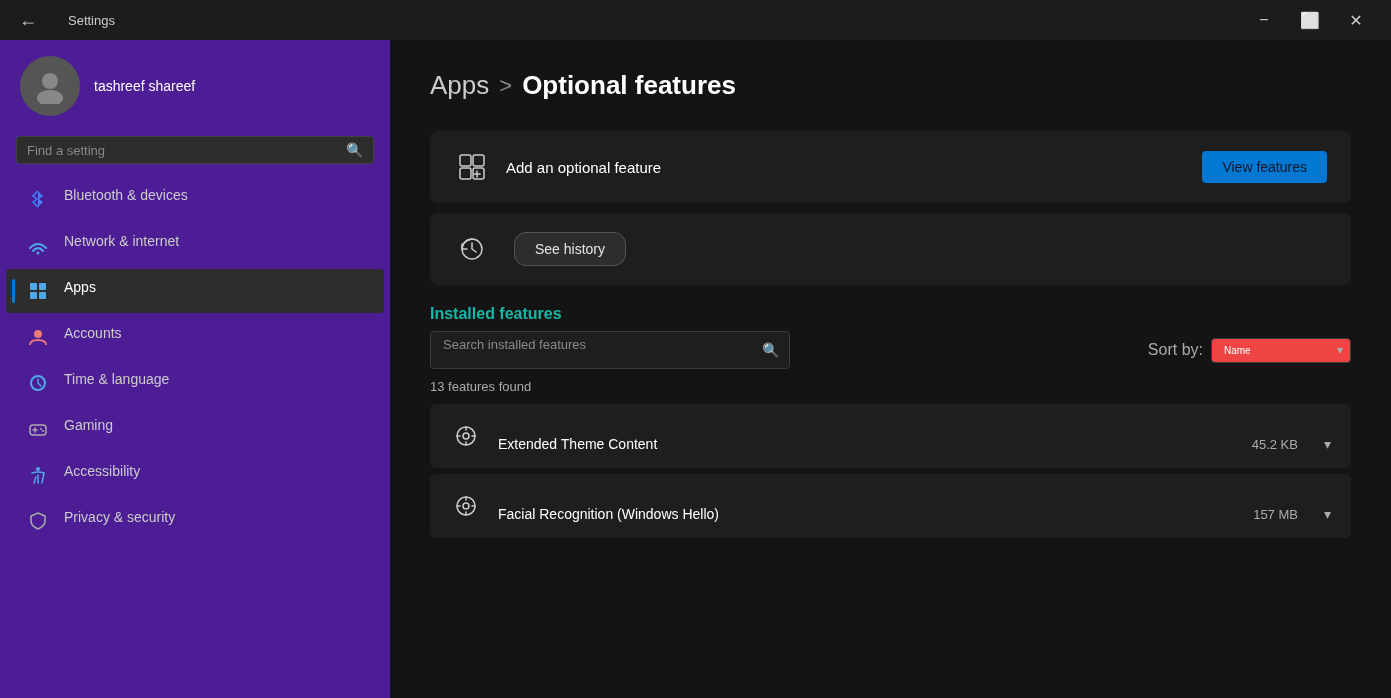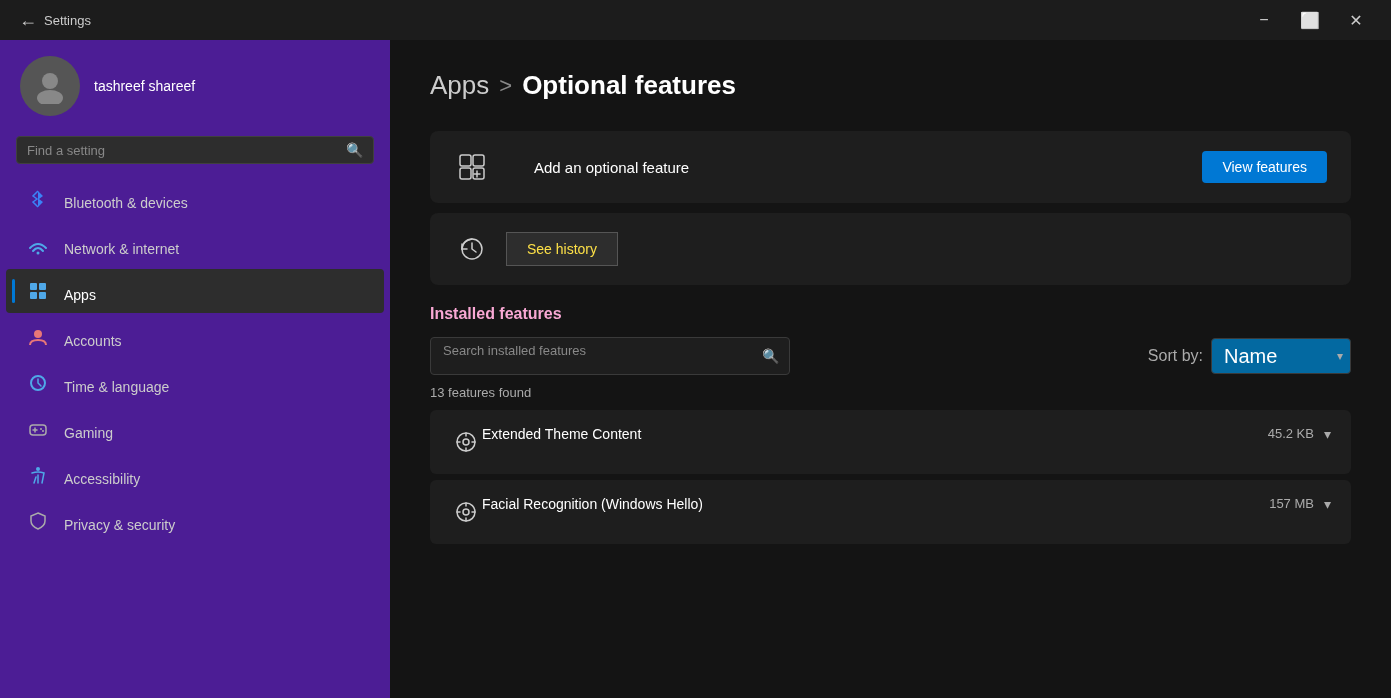--- a/index.html
+++ b/index.html
@@ -22,21 +22,21 @@
       height: 40px;
       background: #1c1c1c;
       display: flex;
       align-items: center;
       padding: 0 12px;
       flex-shrink: 0;
     }
     .titlebar-title {
       font-size: 13px;
       color: #cccccc;
-      margin-left: 0;
+      margin-left: 24px;
     }
     .titlebar-controls {
       margin-left: auto;
       display: flex;
       gap: 0;
     }
     .titlebar-btn {
       width: 46px;
       height: 32px;
       background: transparent;
@@ -119,21 +119,21 @@
       position: absolute;
       right: 10px;
       top: 50%;
       transform: translateY(-50%);
       color: #888;
       font-size: 14px;
       pointer-events: none;
     }
     .nav-item {
       display: flex;
-      align-items: flex-end;
+      align-items: flex-start;
       padding: 10px 20px;
       gap: 14px;
       cursor: pointer;
       border-radius: 4px;
       margin: 1px 6px;
       font-size: 14px;
       color: #cccccc;
     }
     .nav-item.active {
       background: #2d2d2d;
@@ -203,48 +203,48 @@
       align-items: center;
       justify-content: center;
       font-size: 22px;
       color: #cccccc;
       flex-shrink: 0;
     }
     .card-label {
       font-size: 15px;
       color: #ffffff;
       flex: 1;
-      margin-left: 28px;
     }
     .btn-primary {
       background: #0078d4;
-      color: #ffffff;
+      color: #0f172a;
       border: none;
       border-radius: 4px;
       padding: 8px 20px;
       font-size: 14px;
       cursor: pointer;
       white-space: nowrap;
     }
     .btn-secondary {
       background: #2d2d2d;
-      color: #fde047;
+      color: #e5e5e5;
       border: 1px solid #555;
-      border-radius: 0;
+      border-radius: 12px;
       padding: 8px 20px;
       font-size: 14px;
       cursor: pointer;
       white-space: nowrap;
+      margin-left: 8px;
     }
     
     .section-title {
       font-size: 16px;
       font-weight: 600;
-      color: #f9a8d4;
-      margin: 20px 0 14px 0;
+      color: #14b8a6;
+      margin: 20px 0 8px 0;
     }
     .features-controls {
       display: flex;
       align-items: center;
       gap: 16px;
       margin-bottom: 10px;
     }
     .search-features-box {
       position: relative;
       flex: 0 0 360px;
@@ -273,25 +273,25 @@
       margin-left: auto;
       display: flex;
       align-items: center;
       gap: 8px;
     }
     .sort-label {
       font-size: 16px;
       color: #aaa;
     }
     .sort-select {
-      background: #0369a1;
+      background: #ef4444;
       border: 1px solid #3a3a3a;
       border-radius: 4px;
       color: #ffffff;
-      font-size: 20px;
+      font-size: 10px;
       padding: 6px 28px 6px 12px;
       outline: none;
       appearance: none;
       cursor: pointer;
       min-width: 140px;
     }
     .sort-select-wrapper {
       position: relative;
     }
     .sort-chevron {
@@ -306,24 +306,24 @@
     .features-count {
       font-size: 13px;
       color: #aaaaaa;
       margin-bottom: 10px;
     }
     
     .feature-item {
       background: #1e1e1e;
       border-radius: 6px;
       display: flex;
-      align-items: flex-start;
+      align-items: flex-end;
       padding: 16px 20px;
       margin-bottom: 6px;
-      gap: 0;
+      gap: 16px;
       cursor: pointer;
     }
     .feature-icon {
       width: 32px;
       height: 32px;
       display: flex;
       align-items: center;
       justify-content: center;
       font-size: 20px;
       color: #cccccc;

